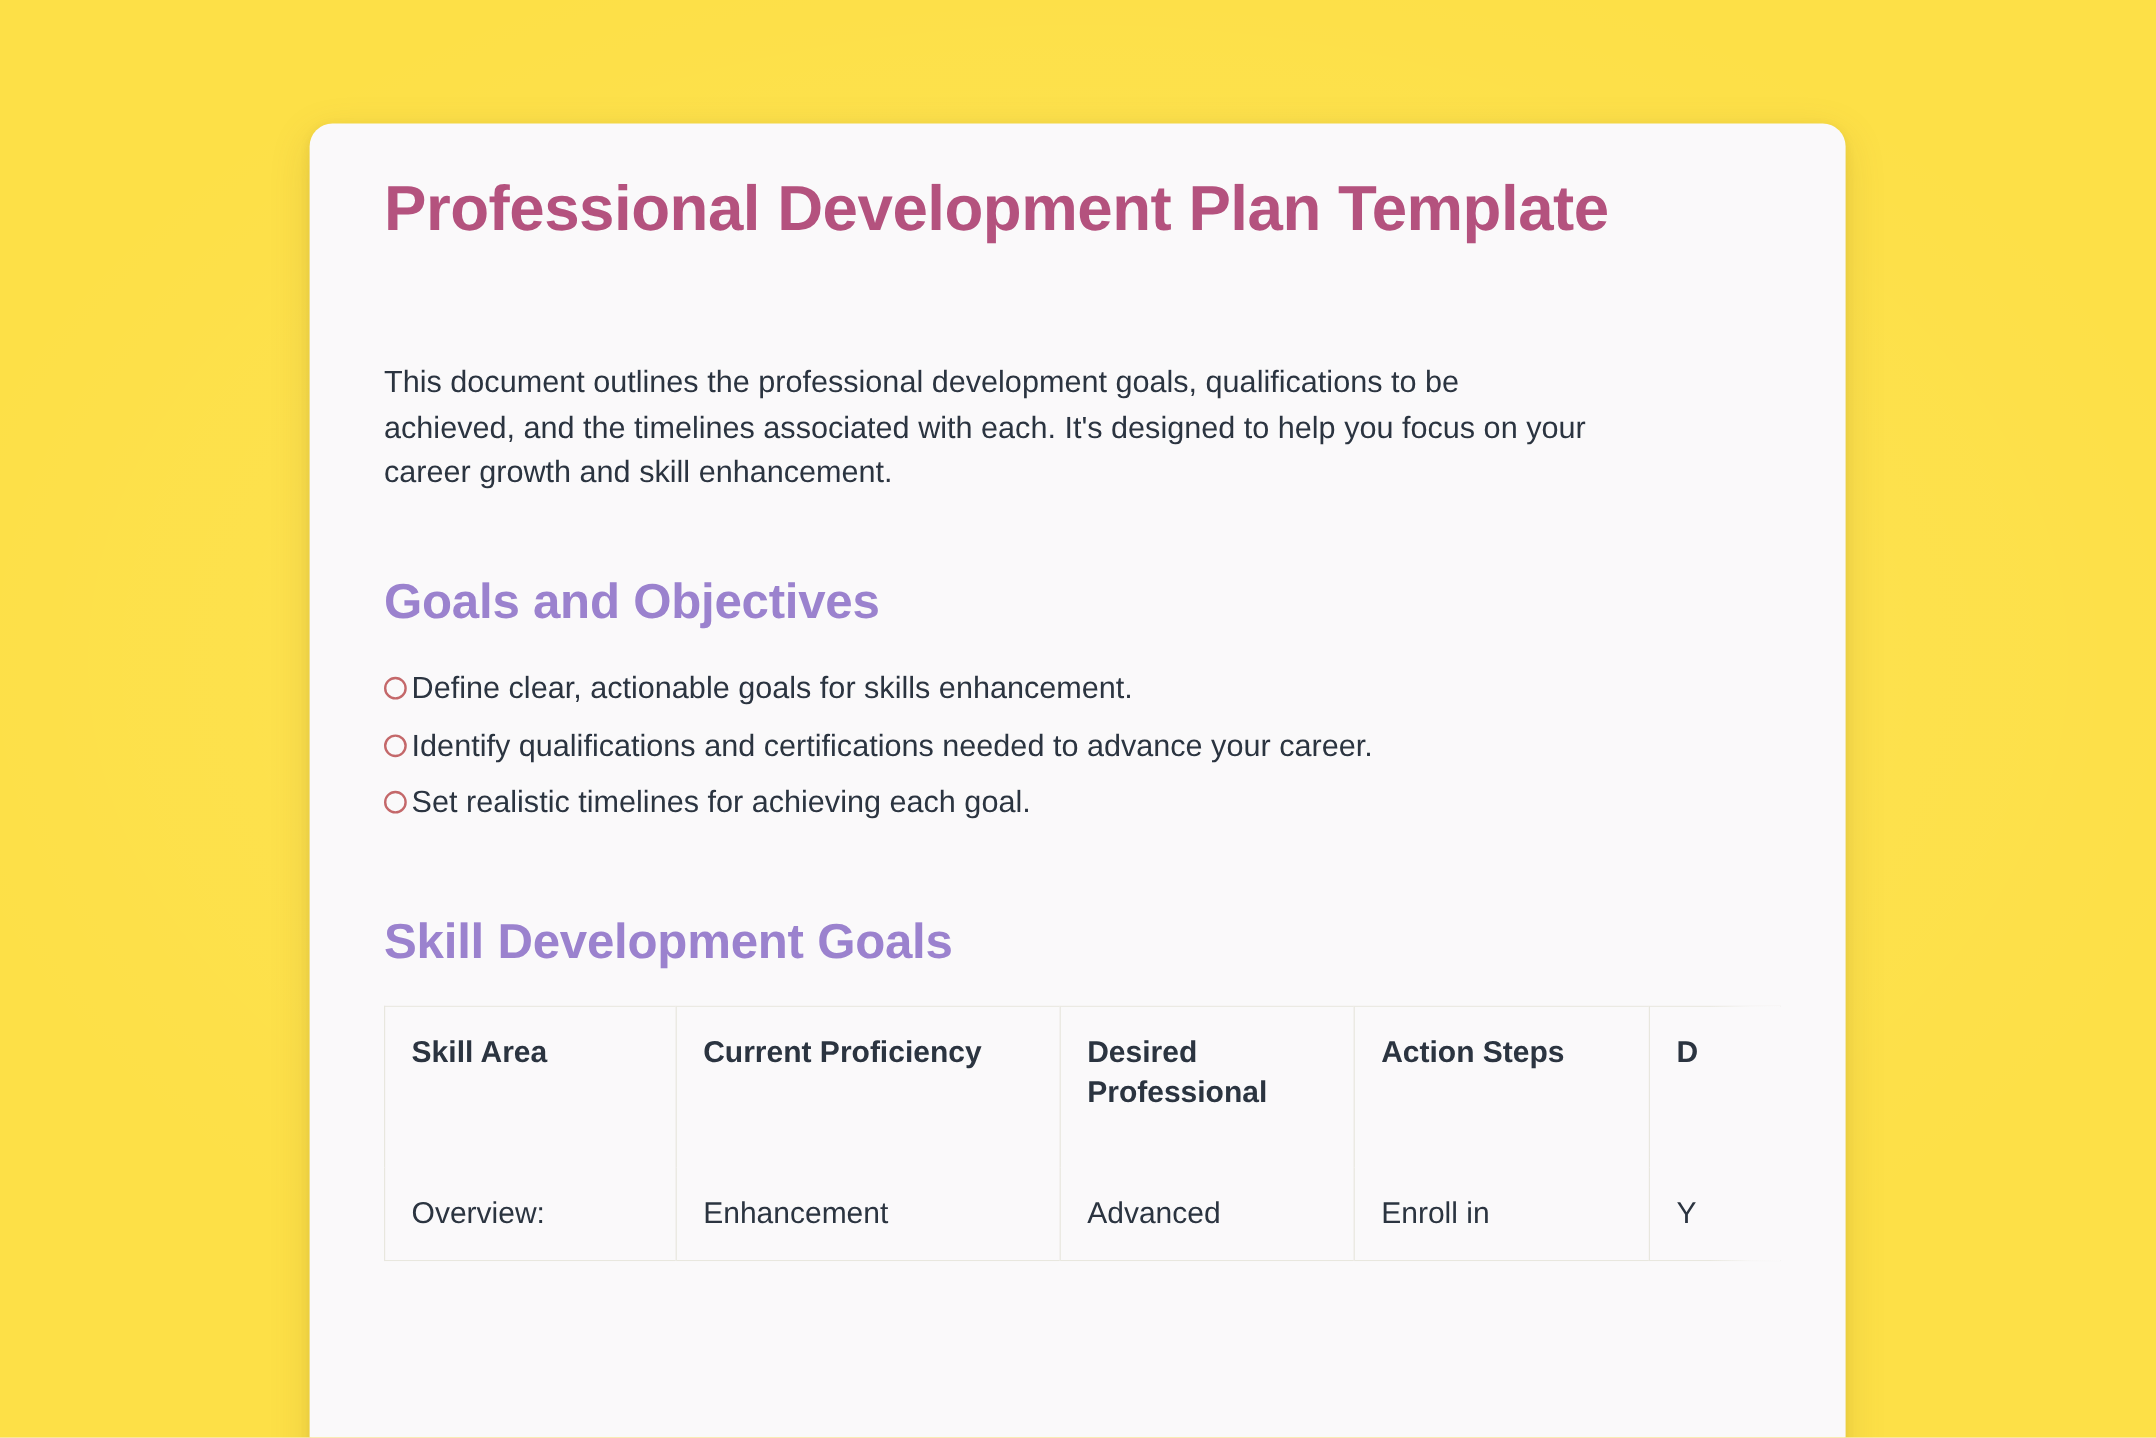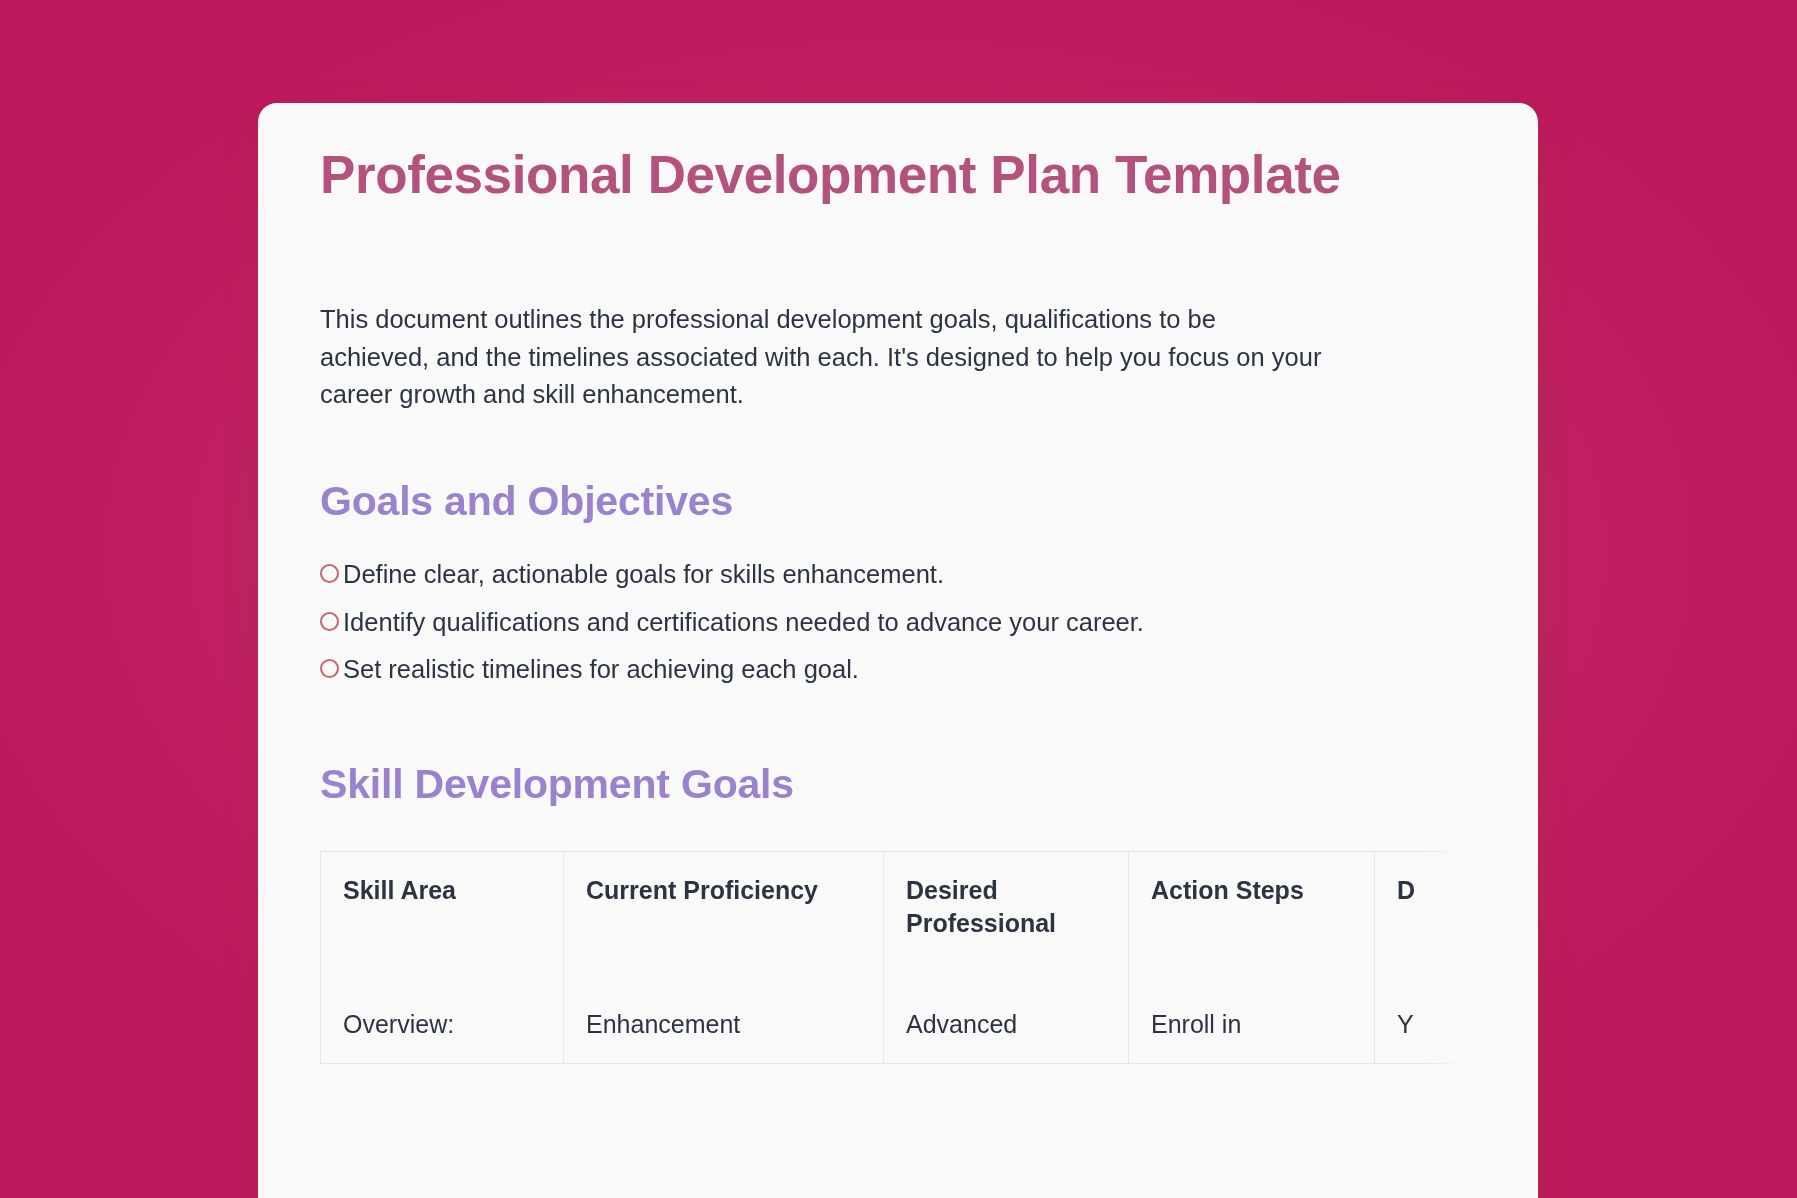--- a/index.html
+++ b/index.html
@@ -12,21 +12,21 @@
     overflow: hidden;
     background: #f4dc95;
     font-family: "Liberation Sans", sans-serif;
     -webkit-font-smoothing: antialiased;
   }
 
   .page {
     position: relative;
     width: 1797px;
     height: 1198px;
-    background: #be185d;
+    background: #fde047;
     overflow: hidden;
   }
 
   
   .backdrop-tint {
     position: absolute;
     inset: 0;
     background:
       radial-gradient(ellipse 1400px 900px at 50% 46%, rgba(255,255,255,0.10), rgba(0,0,0,0) 70%);
     pointer-events: none;
@@ -111,21 +111,21 @@
     border-radius: 50%;
     background: transparent;
     box-sizing: border-box;
   }
   .checklist-label { display: block; }
 
   .skills-block { margin-top: 66px; }
 
   .table-wrap {
     position: relative;
-    margin-top: 42px;
+    margin-top: 29px;
     margin-left: 0;
     width: 1164px;
     overflow: hidden;
   }
 
   table.skills-table {
     border-collapse: collapse;
     table-layout: fixed;
     width: 1480px;
     background: #faf9fa;

